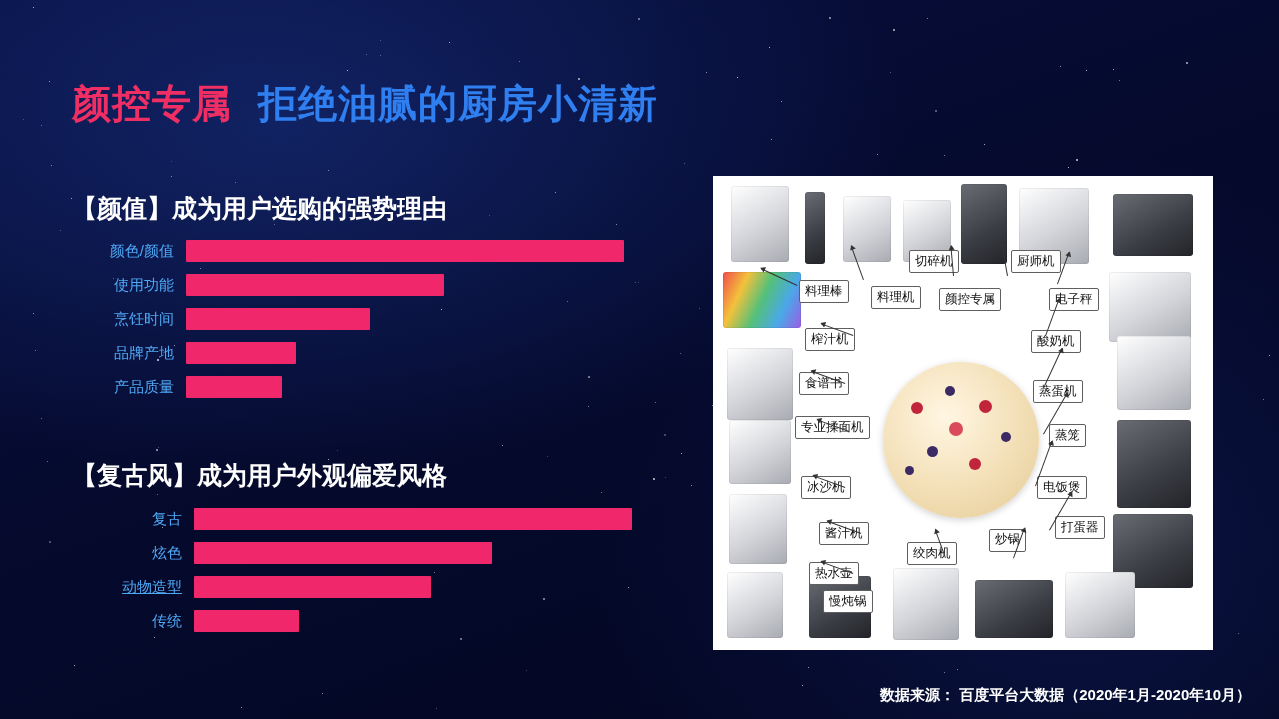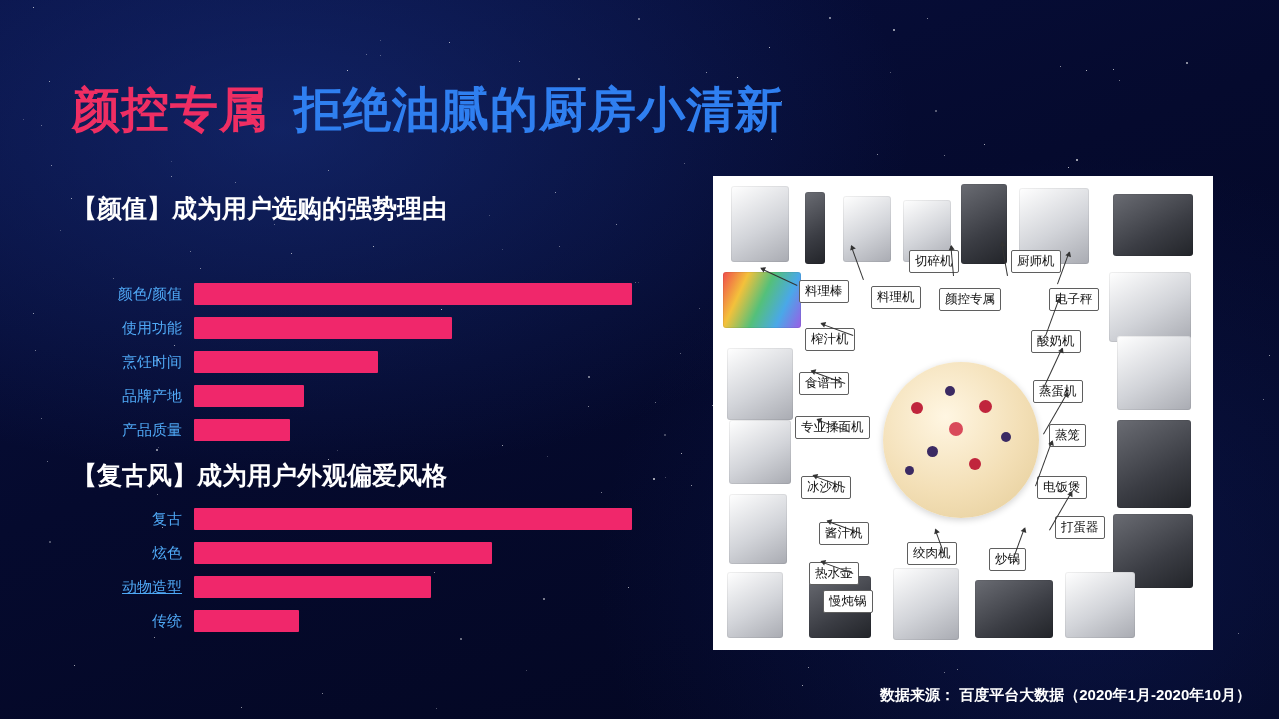--- a/index.html
+++ b/index.html
@@ -33,21 +33,21 @@
     position: absolute;
     background: #ffffff;
     border-radius: 50%;
     opacity: 0.75;
   }
   
   .headline {
     position: absolute;
     left: 72px;
     top: 82px;
-    font-size: 48px;
+    font-size: 39px;
     font-weight: bold;
     letter-spacing: 1px;
     white-space: nowrap;
     line-height: 1.15;
   }
   .headline .part-a { color: #ef2e63; }
   .headline .part-b { color: #2f7ff0; }
   .headline .gap { display: inline-block; width: 26px; }
 
   .section-title {
@@ -57,21 +57,21 @@
     font-weight: bold;
     white-space: nowrap;
   }
   #title-1 { left: 72px; top: 192px; }
   #title-2 { left: 72px; top: 459px; }
 
   
   .chart {
     position: absolute;
   }
-  #chart-1 { left: 72px; top: 240px; width: 560px; margin-top: 43px; }
+  #chart-1 { left: 64px; top: 240px; width: 560px; }
   #chart-2 { left: 72px; top: 508px; width: 560px; }
 
   .bar-row {
     display: flex;
     align-items: center;
     height: 22px;
     margin-bottom: 12px;
   }
   .bar-row:last-child { margin-bottom: 0; }
   .bar-label {
@@ -434,21 +434,21 @@
       <div class="callout" style="left: 86px; top: 196px;">食谱书</div>
       <div class="callout" style="left: 320px; top: 204px;">蒸蛋机</div>
       <div class="callout" style="left: 82px; top: 240px;">专业揉面机</div>
       <div class="callout" style="left: 336px; top: 248px;">蒸笼</div>
       <div class="callout" style="left: 88px; top: 300px;">冰沙机</div>
       <div class="callout" style="left: 324px; top: 300px;">电饭煲</div>
       <div class="callout" style="left: 106px; top: 346px;">酱汁机</div>
       <div class="callout" style="left: 342px; top: 340px;">打蛋器</div>
       <div class="callout" style="left: 96px; top: 386px;">热水壶</div>
       <div class="callout" style="left: 194px; top: 366px;">绞肉机</div>
-      <div class="callout" style="left: 276px; top: 372px;">炒锅</div>
+      <div class="callout" style="left: 276px; top: 353px; font-family: Liberation Mono, monospace;">炒锅</div>
       <div class="callout" style="left: 110px; top: 414px;">慢炖锅</div>
       <div class="leader" style="left: 84px; top: 110px; width: 40px; transform: rotate(205deg);"></div>
       <div class="leader" style="left: 150px; top: 104px; width: 36px; transform: rotate(250deg);"></div>
       <div class="leader" style="left: 240px; top: 100px; width: 30px; transform: rotate(265deg);"></div>
       <div class="leader" style="left: 294px; top: 100px; width: 34px; transform: rotate(260deg);"></div>
       <div class="leader" style="left: 344px; top: 108px; width: 34px; transform: rotate(290deg);"></div>
       <div class="leader" style="left: 140px; top: 160px; width: 34px; transform: rotate(200deg);"></div>
       <div class="leader" style="left: 332px; top: 160px; width: 40px; transform: rotate(290deg);"></div>
       <div class="leader" style="left: 132px; top: 208px; width: 36px; transform: rotate(200deg);"></div>
       <div class="leader" style="left: 330px; top: 212px; width: 44px; transform: rotate(295deg);"></div>

